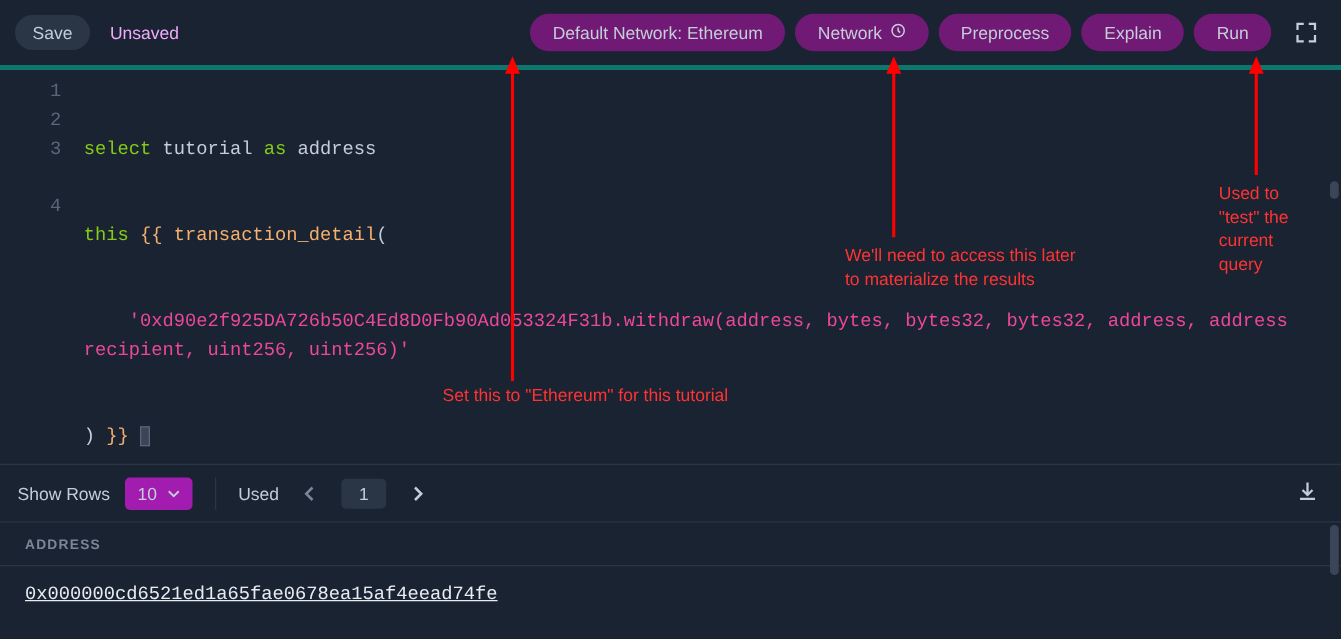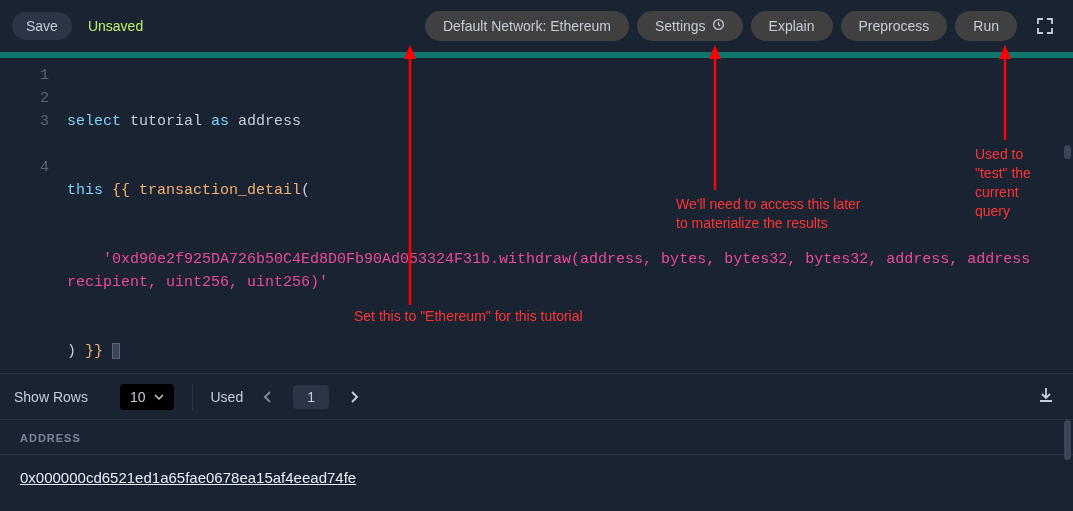--- a/index.html
+++ b/index.html
@@ -13,36 +13,36 @@
     overflow: hidden;
     position: relative;
   }
 
   
   .toolbar {
     display: flex;
     align-items: center;
     padding: 10px 12px;
     gap: 8px;
-    border-bottom: 6px solid #0f766e;
+    border-bottom: 4px solid #0f766e;
   }
   .btn {
-    background: #404040;
+    background: #701a75;
     border: none;
     color: #c5cdd8;
     padding: 7px 18px;
     border-radius: 18px;
     font-size: 14px;
     cursor: pointer;
     display: inline-flex;
     align-items: center;
     gap: 6px;
   }
   .btn-save { background: #2a3545; padding: 6px 14px; }
-  .status-text { color: #bef264; padding: 0 8px; }
+  .status-text { color: #f0abfc; padding: 0 8px; }
   .spacer { flex: 1; }
   .icon-clock svg, .icon-gear svg { width: 13px; height: 13px; }
   .expand-btn {
     width: 32px; height: 32px;
     display: flex; align-items: center; justify-content: center;
     cursor: pointer; border-radius: 4px;
     margin-left: 4px;
   }
 
   
@@ -57,21 +57,21 @@
   }
   .gutter {
     color: #5a6678;
     text-align: right;
     padding: 0 18px 0 40px;
     user-select: none;
   }
   .gutter div { height: 23px; }
   .code { flex: 1; white-space: pre; }
   .code-line { height: 23px; }
-  .kw { color: #7dd3fc; }
+  .kw { color: #84cc16; }
   .fn { color: #f5b06e; }
   .op { color: #c5cdd8; }
   .str { color: #ec4899; }
   .cursor {
     display: inline-block;
     width: 8px; height: 16px;
     background: #3a4658;
     border: 1px solid #5a6678;
     vertical-align: middle;
   }
@@ -93,28 +93,27 @@
   
   .results-bar {
     display: flex;
     align-items: center;
     padding: 8px 14px;
     border-top: 1px solid #2a3545;
     gap: 12px;
   }
   .label-txt { color: #c5cdd8; }
   .select-box {
-    background: #000000;
+    background: #a21caf;
     padding: 5px 10px;
     border-radius: 4px;
     display: inline-flex;
     align-items: center;
     gap: 8px;
     cursor: pointer;
-    margin-left: 20px;
   }
   .vdiv { width: 1px; height: 26px; background: #2a3545; margin: 0 6px; }
   .pager-btn {
     width: 26px; height: 26px;
     display: inline-flex; align-items: center; justify-content: center;
     cursor: pointer; color: #7a8699;
   }
   .page-num {
     background: #2a3545;
     padding: 4px 14px;
@@ -131,20 +130,21 @@
     padding: 12px 20px 10px;
     font-size: 11px;
     letter-spacing: 1px;
     color: #7a8699;
     font-weight: 600;
     border-top: 1px solid #2a3545;
   }
   .table-row {
     padding: 14px 20px;
     border-top: 1px solid #2a3545;
+    font-family: Liberation Mono, monospace;
   }
   .addr {
     color: #e8ecf2;
     text-decoration: underline;
     font-size: 15px;
   }
 
   .scrollbar-v {
     position: absolute;
     right: 2px;
@@ -166,30 +166,30 @@
 </style>
 </head>
 <body>
 
 <div class="toolbar">
   <button class="btn btn-save">Save</button>
   <span class="status-text">Unsaved</span>
   <div class="spacer"></div>
   <button class="btn">Default Network: Ethereum</button>
   <button class="btn">
-    <span>Settings</span>
+    <span>Network</span>
     <span class="icon-clock">
       <svg viewBox="0 0 16 16" fill="none" stroke="#c5cdd8" stroke-width="1.5">
           <circle cx="8" cy="8" r="6"></circle>
           <path d="M8 5v3l2 2"></path>
         </svg>
     </span>
   </button>
+  <button class="btn">Preprocess</button>
   <button class="btn">Explain</button>
-  <button class="btn">Preprocess</button>
   <button class="btn">Run</button>
   <div class="expand-btn">
     <svg width="20" height="20" viewBox="0 0 20 20" fill="none" stroke="#c5cdd8" stroke-width="1.8">
       <path d="M3 8V3h5M17 12v5h-5M12 3h5v5M8 17H3v-5"></path>
     </svg>
   </div>
 </div>
 
 <div class="editor">
   <div class="gutter">

